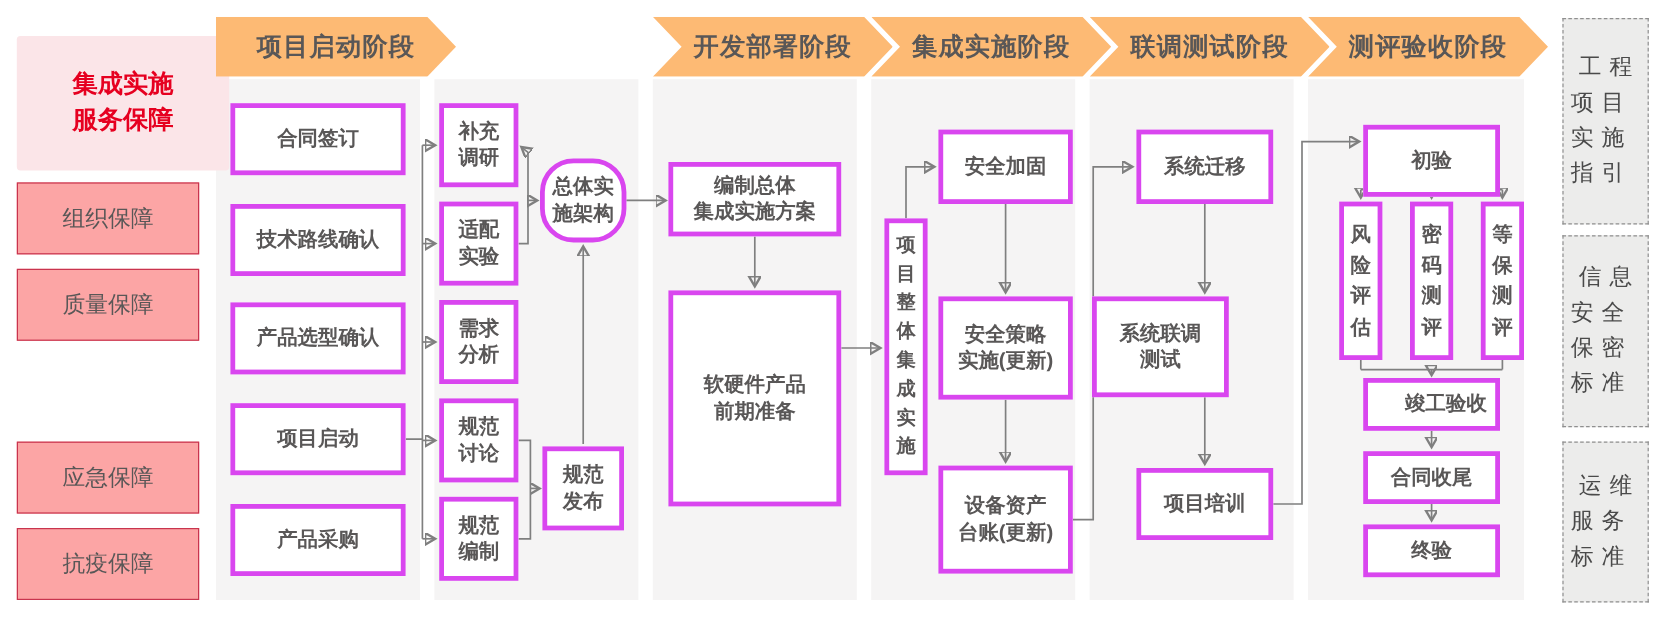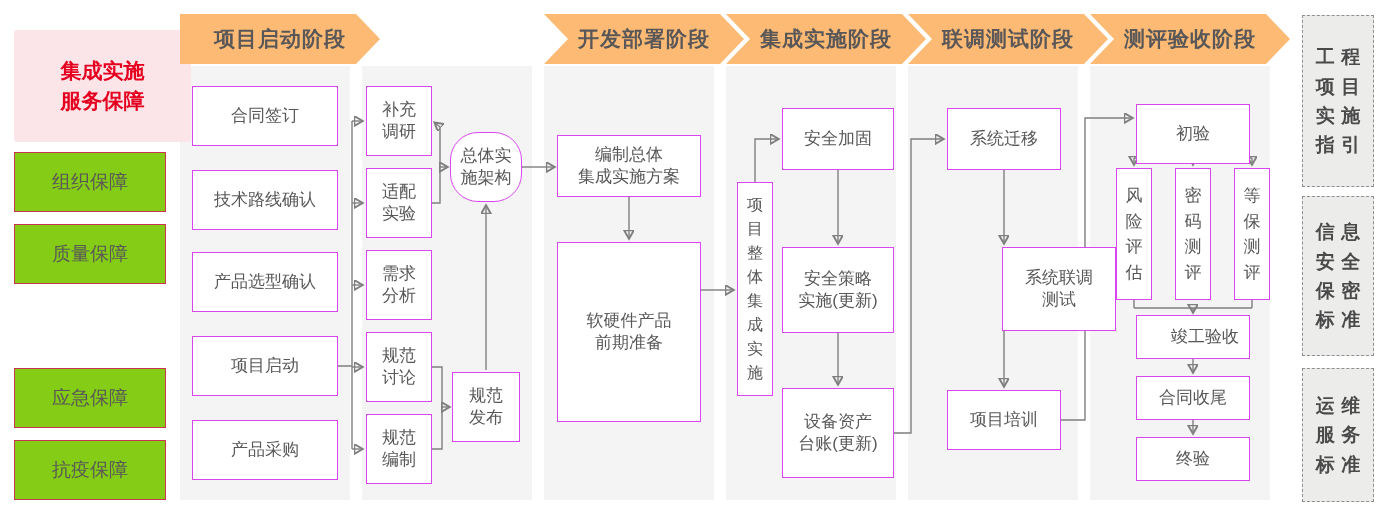--- a/index.html
+++ b/index.html
@@ -9,40 +9,41 @@
   }
   .strip{position:absolute;top:66px;height:434px;background:#f5f4f4;}
   .chev{
     position:absolute;top:14px;height:50px;background:#fdba74;
     display:flex;align-items:center;justify-content:center;
     font-size:21px;font-weight:bold;color:#595757;letter-spacing:1px;
     clip-path:polygon(0 0, calc(100% - 24px) 0, 100% 50%, calc(100% - 24px) 100%, 0 100%, 24px 50%);
   }
   .chev.first{clip-path:polygon(0 0, calc(100% - 24px) 0, 100% 50%, calc(100% - 24px) 100%, 0 100%);}
   .box{
-    position:absolute;background:#ffffff;border:1px solid #d946ef;
+    position:absolute;background:#ffffff;border:4px solid #d946ef;
     display:flex;align-items:center;justify-content:center;text-align:center;
     font-size:17px;line-height:1.3;color:#595757;white-space:pre-line;
     box-sizing:border-box;
+    font-weight:bold;
   }
   .vbox{line-height:1.5;}
   .side-title{
     position:absolute;background:#fbe5e8;color:#e60020;font-weight:bold;
     font-size:21px;line-height:1.45;display:flex;align-items:center;justify-content:center;
     text-align:center;white-space:pre-line;border-radius:3px;
   }
   .side-item{
-    position:absolute;background:#84cc16;border:1px solid #c9344e;
+    position:absolute;background:#fca5a5;border:1px solid #c9344e;
     display:flex;align-items:center;justify-content:center;
     font-size:19px;color:#595757;box-sizing:border-box;
   }
   .dashed{
     position:absolute;background:#ececeb;border:1px dashed #8f8f8f;
-    display:flex;align-items:center;justify-content:center;text-align:right;
-    font-size:19px;font-weight:bold;color:#4a4a4a;white-space:pre-line;
+    display:flex;align-items:center;justify-content:center;text-align:left;
+    font-size:19px;font-weight:normal;color:#4a4a4a;white-space:pre-line;
     line-height:1.55;letter-spacing:0.35em;text-indent:0.35em;box-sizing:border-box;
   }
   #connectors{position:absolute;left:0;top:0;pointer-events:none;}
   #connectors path{stroke:#7f7f7f;stroke-width:1.4;fill:none;}
 </style>
 </head>
 <body>
 
 <div id="canvas">
 
@@ -143,21 +144,21 @@
 成
 实
 施</div>
   <div class="box" style="left:782px;top:108px;width:112px;height:62px;">安全加固</div>
   <div class="box" style="left:782px;top:247px;width:112px;height:86px;">安全策略
 实施(更新)</div>
   <div class="box" style="left:782px;top:388px;width:112px;height:90px;">设备资产
 台账(更新)</div>
 
   <div class="box" style="left:947px;top:108px;width:114px;height:62px;">系统迁移</div>
-  <div class="box" style="left:1002px;top:247px;width:114px;height:84px;">系统联调
+  <div class="box" style="left:910px;top:247px;width:114px;height:84px;">系统联调
 测试</div>
   <div class="box" style="left:947px;top:390px;width:114px;height:60px;">项目培训</div>
 
   <div class="box" style="left:1136px;top:104px;width:114px;height:60px;">初验</div>
   <div class="box vbox" style="left:1116px;top:168px;width:36px;height:132px;">风
 险
 评
 估</div>
   <div class="box vbox" style="left:1175px;top:168px;width:36px;height:132px;">密
 码

